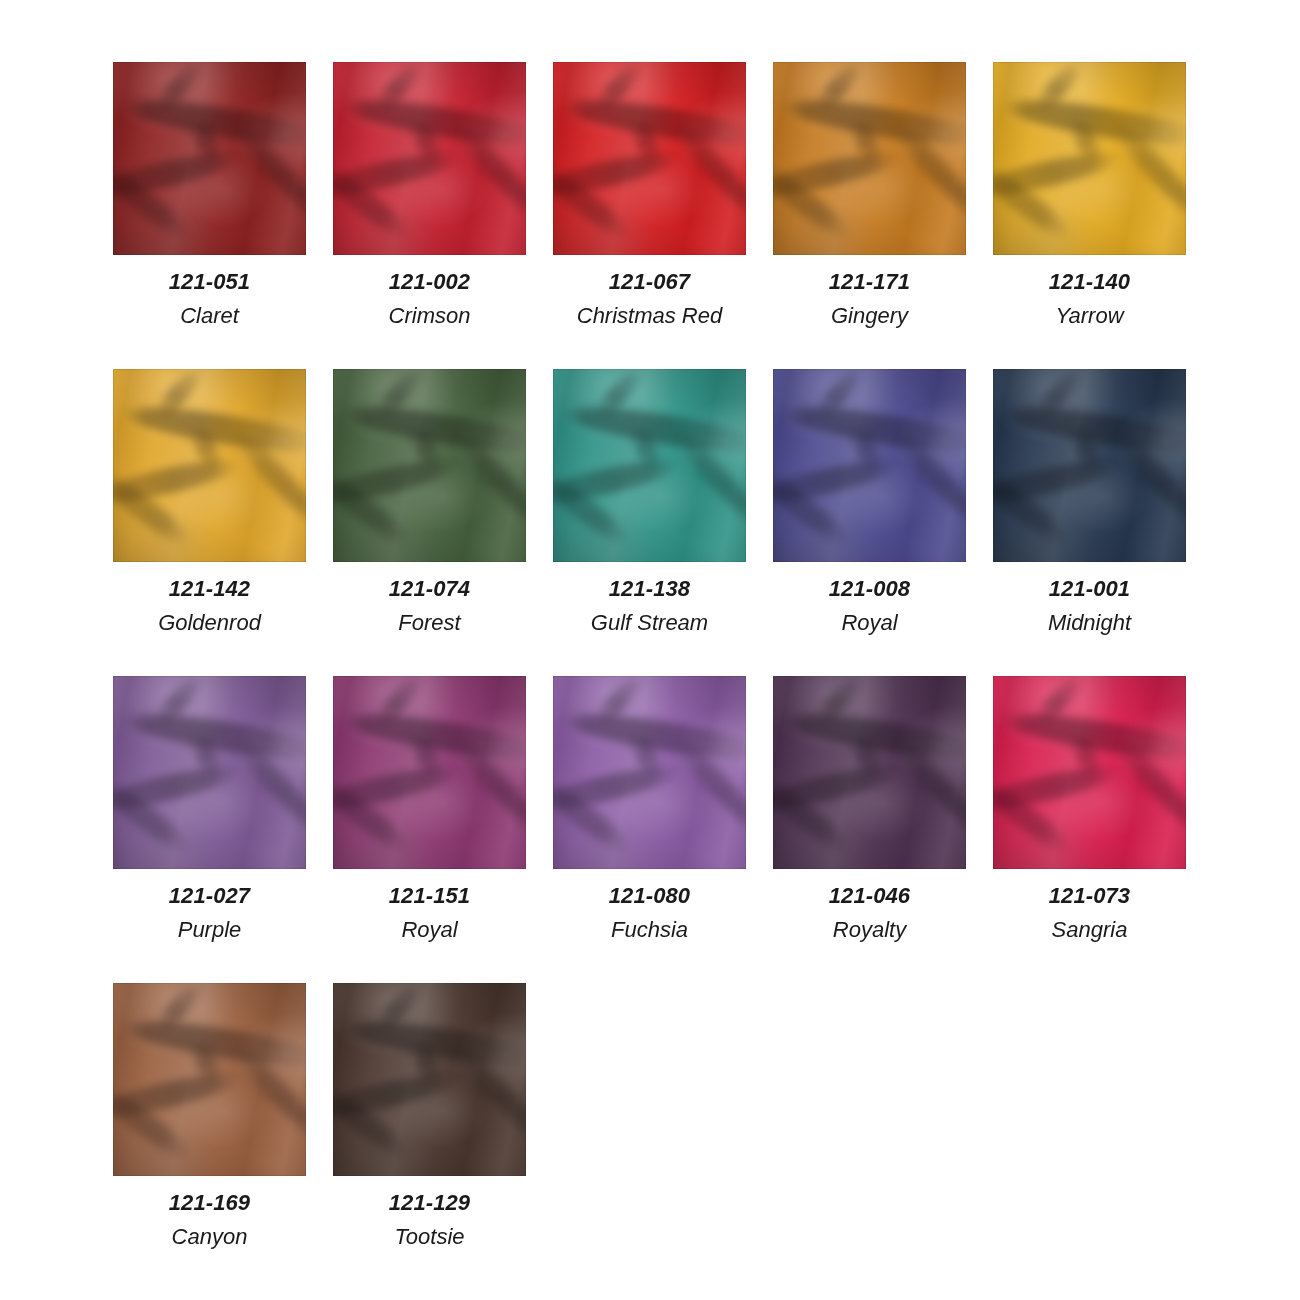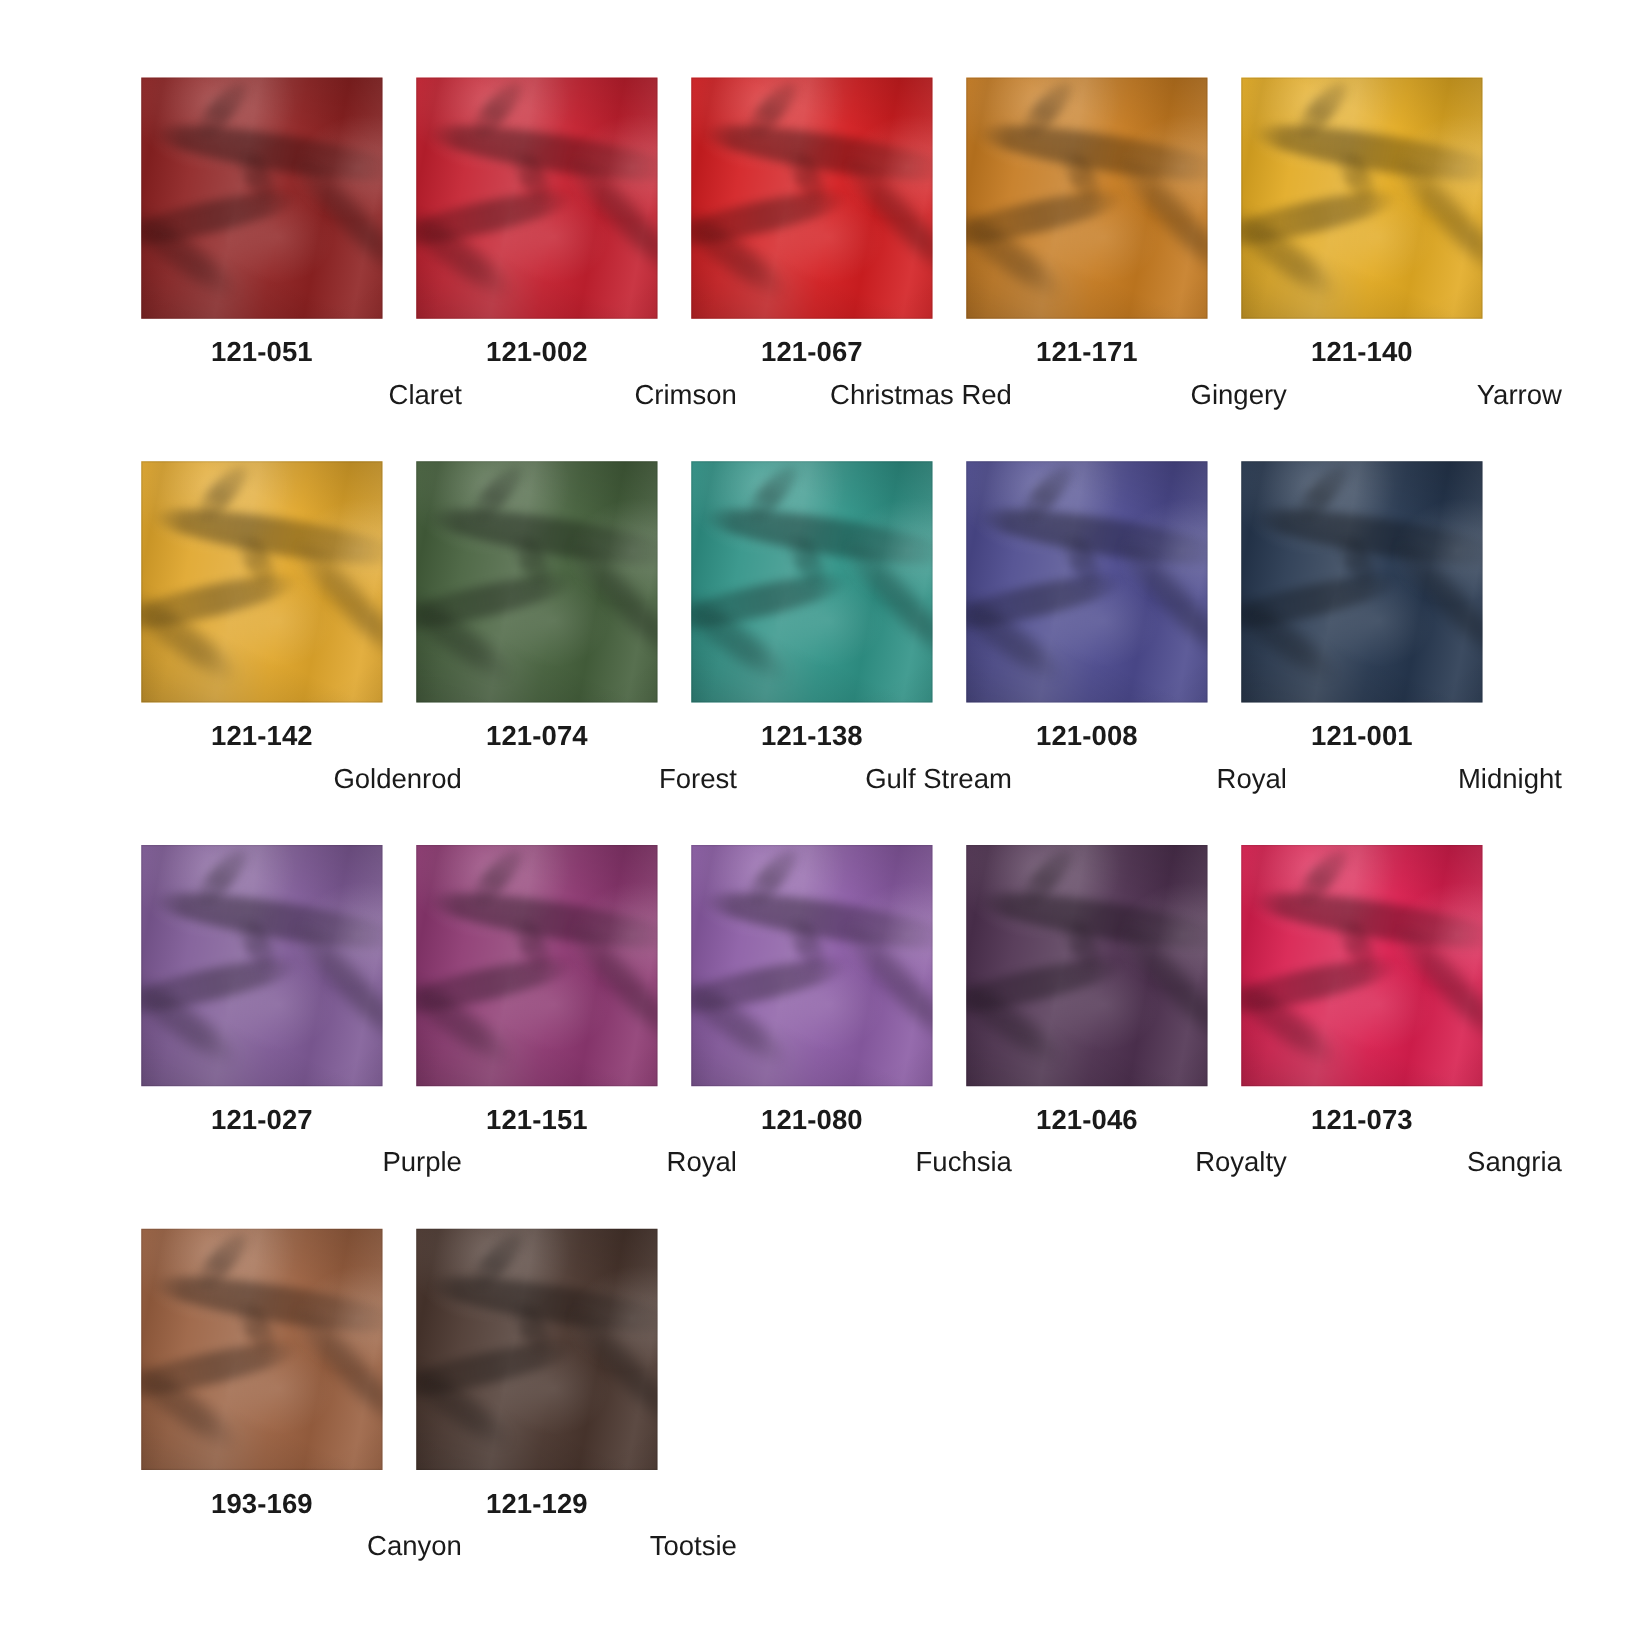--- a/index.html
+++ b/index.html
@@ -19,20 +19,21 @@
     width: 1300px;
     height: 1120px;
     padding: 62px 106px 0 113px;
     display: grid;
     grid-template-columns: repeat(5, 193px);
     grid-template-rows: repeat(4, 193px);
     column-gap: 27px;
     row-gap: 114px;
     align-content: start;
     justify-content: start;
+    font-style: italic;
   }
 
   .swatch-cell {
     position: relative;
     width: 193px;
     height: 193px;
   }
 
   
   .chip {
@@ -228,21 +229,20 @@
     font-weight: 700;
     letter-spacing: 0.1px;
     white-space: nowrap;
   }
   .name {
     display: block;
     margin-top: 12px;
     font-size: 22px;
     font-weight: 400;
     white-space: nowrap;
-    text-align: right;
   }
 </style>
 </head>
 <body>
 
 <div id="palette-grid">
     <div class="swatch-cell">
       <div class="chip" title="Claret" style="--c: #8E2222;">
         <div class="sheen"></div>
         <div class="hl-top"></div>
@@ -535,21 +535,21 @@
         <div class="hl-center"></div>
         <div class="fold-a"></div>
         <div class="fold-b"></div>
         <div class="fold-c"></div>
         <div class="fold-d"></div>
         <div class="fold-e"></div>
         <div class="fold-f"></div>
         <div class="vignette"></div>
       </div>
       <div class="caption">
-        <span class="code">193-169</span>
+        <span class="code">121-169</span>
         <span class="name">Canyon</span>
       </div>
     </div>
     <div class="swatch-cell">
       <div class="chip" title="Tootsie" style="--c: #4A362E;">
         <div class="sheen"></div>
         <div class="hl-top"></div>
         <div class="hl-right"></div>
         <div class="hl-center"></div>
         <div class="fold-a"></div>

